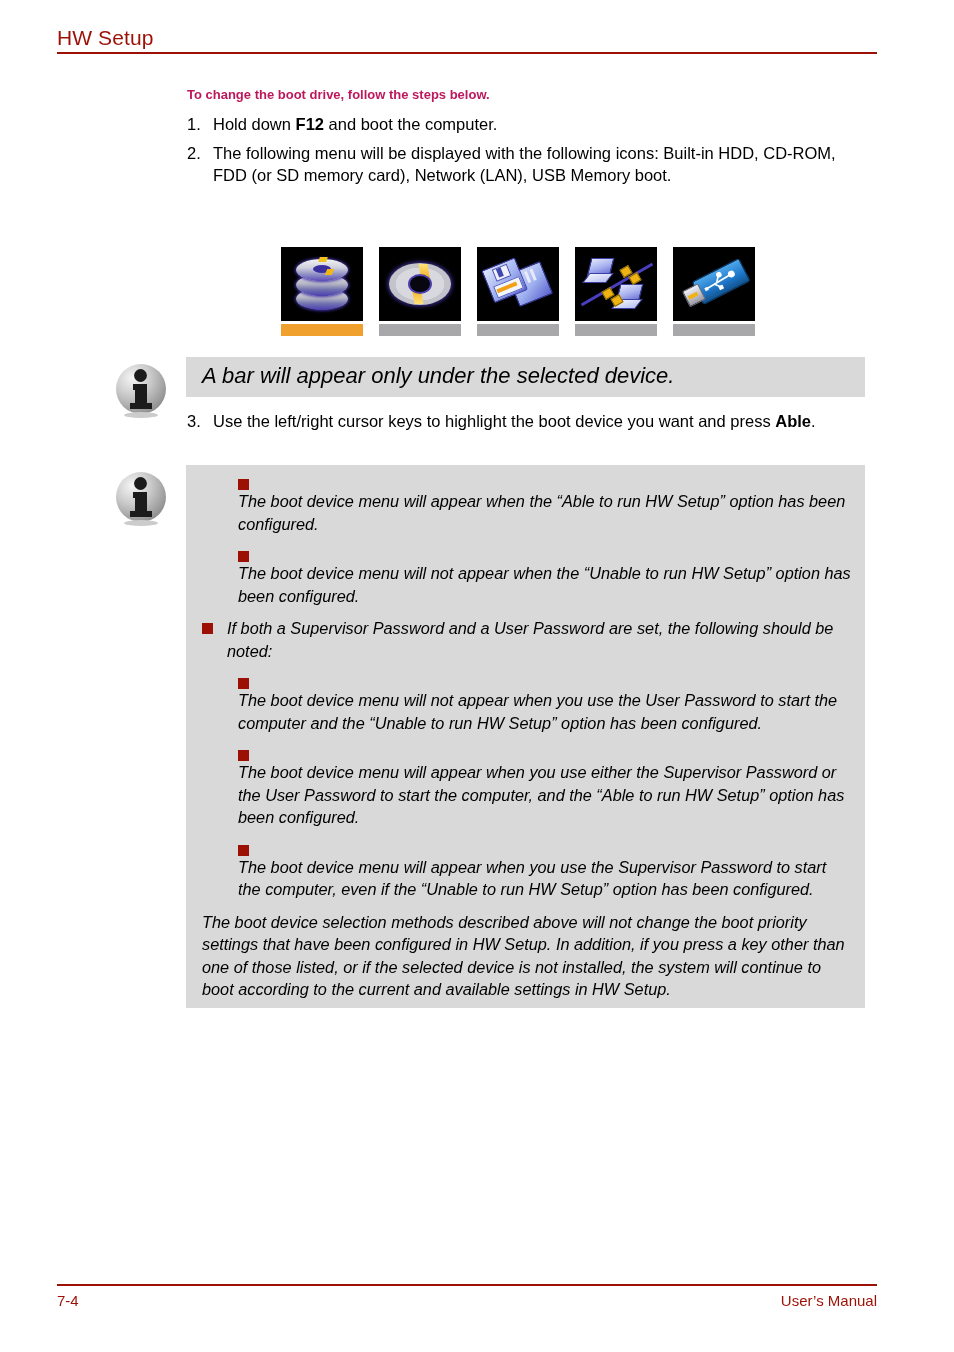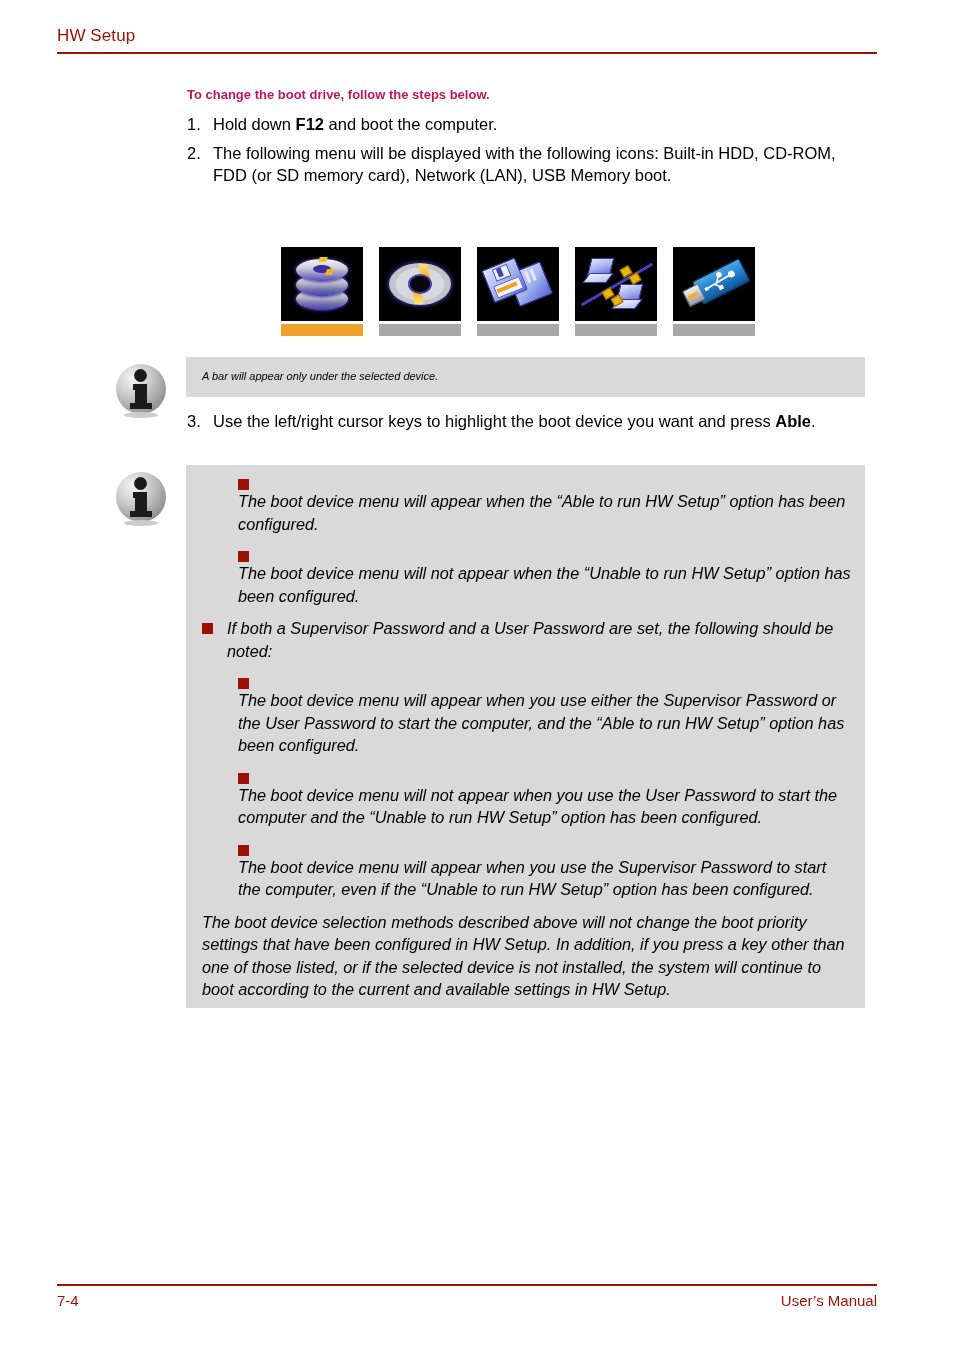--- a/index.html
+++ b/index.html
@@ -21,21 +21,21 @@
     position: absolute;
     left: 0;
     top: 0;
     width: 954px;
     height: 62px;
   }
   .header-title {
     position: absolute;
     left: 57px;
     top: 26px;
-    font-size: 17px;
+    font-size: 21px;
     color: #9c1006;
     letter-spacing: 0.1px;
   }
   .header-rule {
     position: absolute;
     left: 57px;
     top: 52px;
     width: 820px;
     height: 2px;
     background: #9c1006;
@@ -340,21 +340,21 @@
     font-size: 16px;
     line-height: 22.5px;
   }
   .info-icon {
     position: absolute;
     width: 56px;
     height: 56px;
   }
   .note-text-plain {
     font-style: italic;
-    font-size: 11px;
+    font-size: 22px;
     line-height: 22.5px;
   }
 
   
   .nb-l1, .nb-l2 {
     display: flex;
     align-items: flex-start;
     margin-bottom: 10px;
   }
   .nb-l1 { margin-left: 0px; }
@@ -595,26 +595,26 @@
         <div class="nb-body">The boot device menu will not appear when the “Unable to run HW Setup” option has been configured.</div>
       </div>
 
       <div class="nb-l1">
         <div class="sq"></div>
         <div class="nb-body">If both a Supervisor Password and a User Password are set, the following should be noted:</div>
       </div>
 
       <div class="nb-l2">
         <div class="sq"></div>
-        <div class="nb-body">The boot device menu will appear when you use either the Supervisor Password or the User Password to start the computer, and the “Able to run HW Setup” option has been configured.</div>
+        <div class="nb-body">The boot device menu will not appear when you use the User Password to start the computer and the “Unable to run HW Setup” option has been configured.</div>
       </div>
 
       <div class="nb-l2">
         <div class="sq"></div>
-        <div class="nb-body">The boot device menu will not appear when you use the User Password to start the computer and the “Unable to run HW Setup” option has been configured.</div>
+        <div class="nb-body">The boot device menu will appear when you use either the Supervisor Password or the User Password to start the computer, and the “Able to run HW Setup” option has been configured.</div>
       </div>
 
       <div class="nb-l2">
         <div class="sq"></div>
         <div class="nb-body">The boot device menu will appear when you use the Supervisor Password to start the computer, even if the “Unable to run HW Setup” option has been configured.</div>
       </div>
 
       <div class="note-para">The boot device selection methods described above will not change the boot priority settings that have been configured in HW Setup. In addition, if you press a key other than one of those listed, or if the selected device is not installed, the system will continue to boot according to the current and available settings in HW Setup.</div>
 
     </div>

